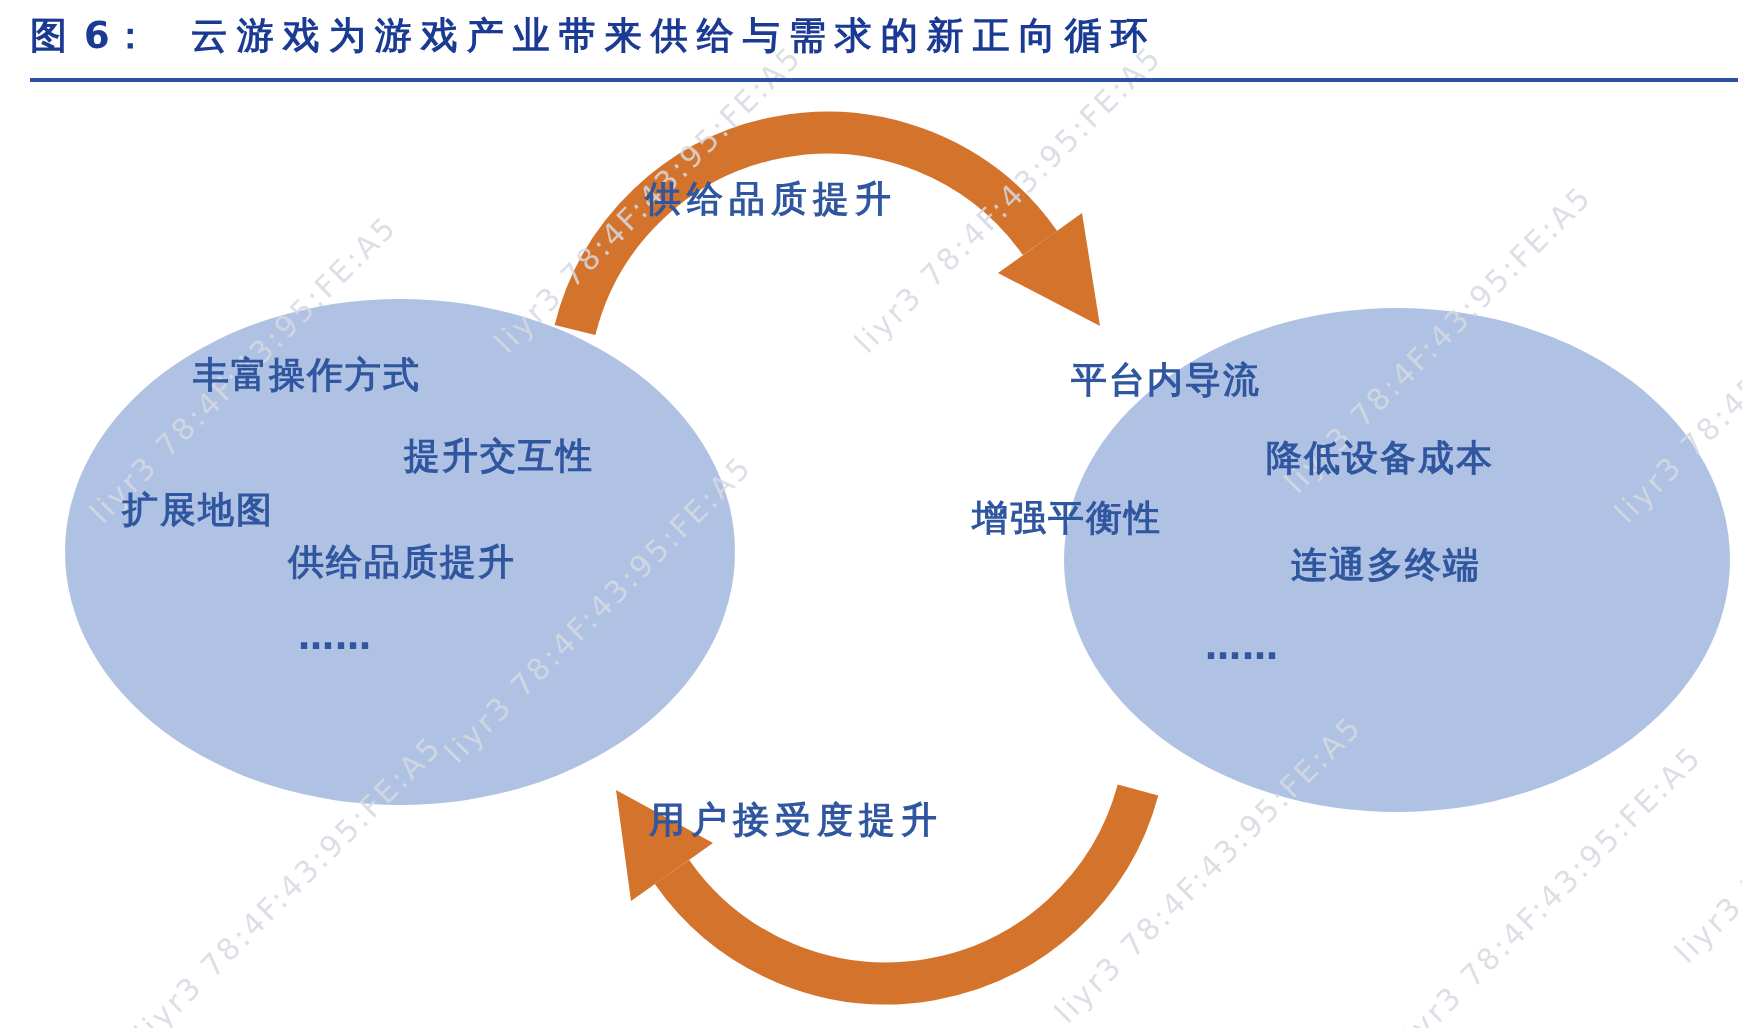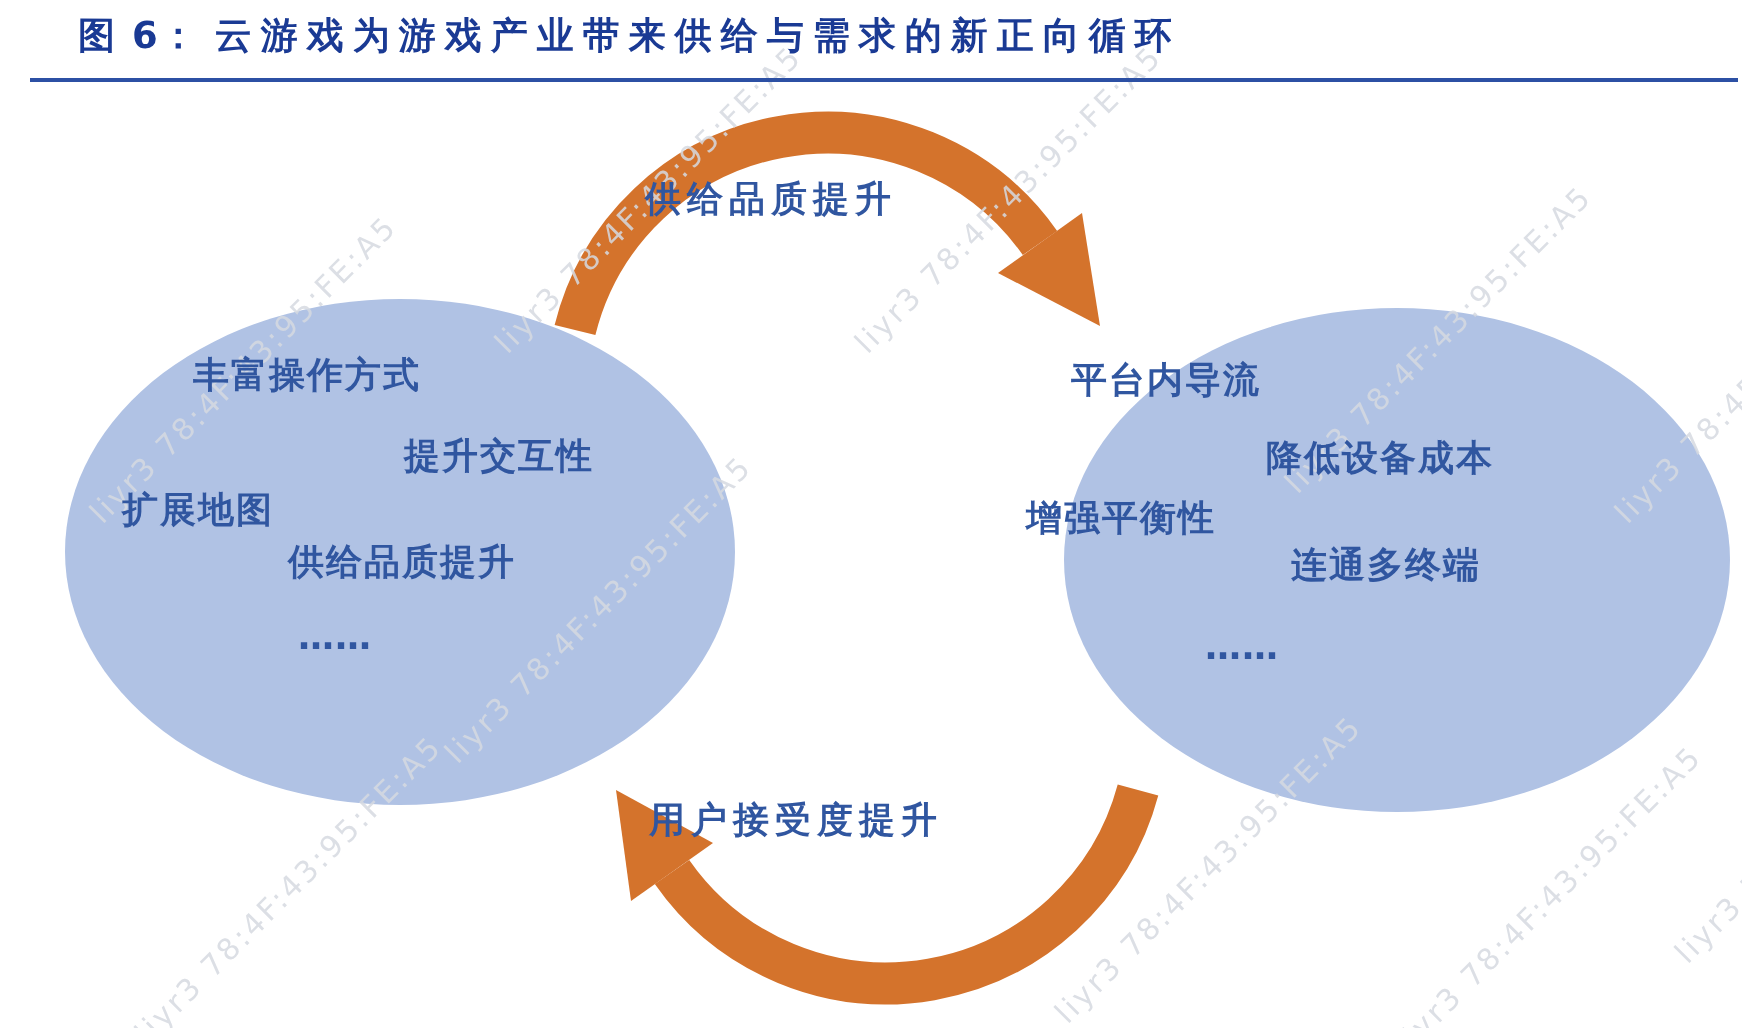--- a/index.html
+++ b/index.html
@@ -9,22 +9,22 @@
     --item-text-blue:#3056A0;
     --arrow-orange:#D4732C;
   }
   html,body{margin:0;padding:0;background:#fff;}
   .canvas{
     position:relative;width:1742px;height:1028px;overflow:hidden;background:#fff;
     font-family:"DejaVu Sans",sans-serif;
   }
   
   .fig-header{
-    position:absolute;left:30px;top:10px;display:flex;align-items:flex-start;gap:16px;
-    color:var(--title-blue);font-weight:bold;font-size:37px;line-height:52px;white-space:nowrap;z-index:5;margin-left:48px;
+    position:absolute;left:30px;top:10px;display:flex;align-items:flex-start;gap:40px;
+    color:var(--title-blue);font-weight:bold;font-size:37px;line-height:52px;white-space:nowrap;z-index:5;
   }
   .fig-header .fig-label{letter-spacing:2px;}
   .fig-header .fig-title{letter-spacing:9px;}
   .title-rule{
     position:absolute;left:30px;right:4px;top:78px;height:0;
     border-top:4px solid var(--rule-blue);z-index:5;
   }
   
   svg.shapes{position:absolute;left:0;top:0;z-index:1;}
   .ellipse{fill:var(--ellipse-fill);}
@@ -82,17 +82,17 @@
   <span class="arrow-label" style="left:796px;top:820px">用户接受度提升</span>
 
   <span class="item" style="left:193px;top:375px">丰富操作方式</span>
   <span class="item" style="left:404px;top:456px">提升交互性</span>
   <span class="item" style="left:122px;top:510px">扩展地图</span>
   <span class="item" style="left:288px;top:562px">供给品质提升</span>
   <span class="item dots" style="left:298px;top:636px">……</span>
 
   <span class="item" style="left:1071px;top:380px">平台内导流</span>
   <span class="item" style="left:1266px;top:458px">降低设备成本</span>
-  <span class="item" style="left:1026px;top:518px">增强平衡性</span>
+  <span class="item" style="left:972px;top:518px">增强平衡性</span>
   <span class="item" style="left:1291px;top:565px">连通多终端</span>
   <span class="item dots" style="left:1205px;top:646px">……</span>
 
 </div>
 
 </body></html>

